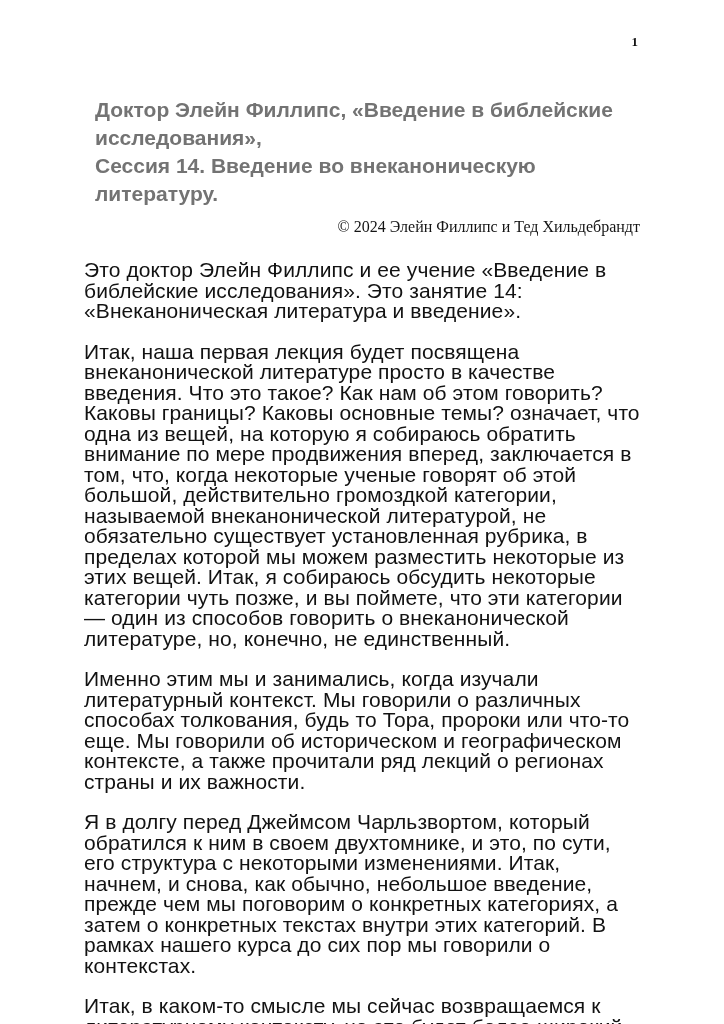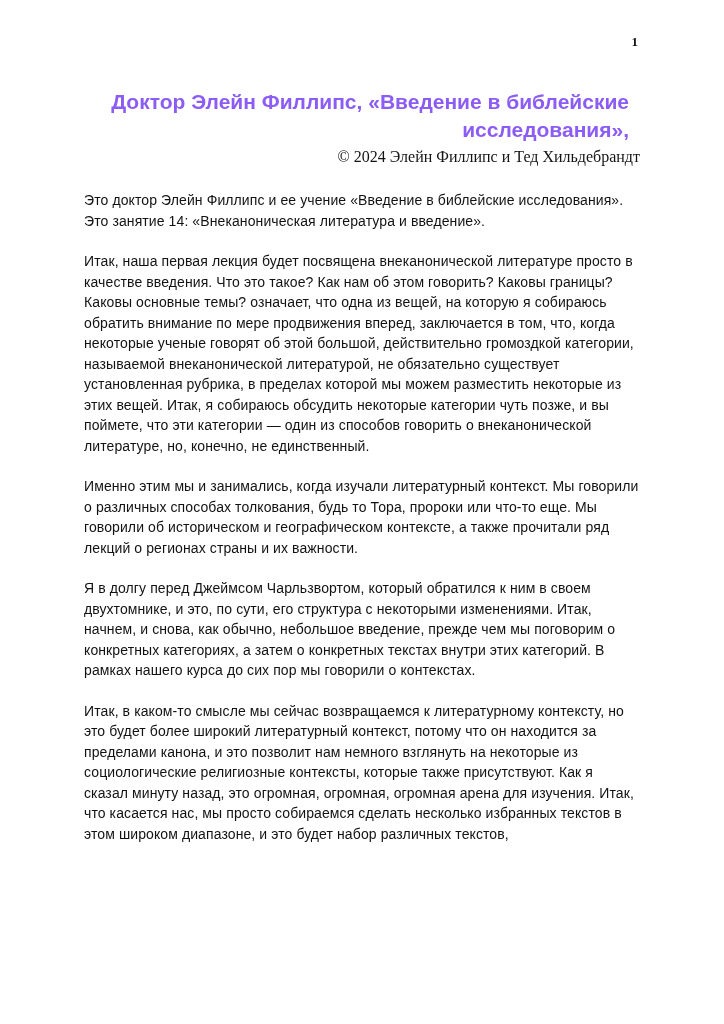--- a/index.html
+++ b/index.html
@@ -26,27 +26,27 @@
     top: 34px;
     right: 86px;
     font-family: "Liberation Serif", serif;
     font-weight: bold;
     font-size: 13px;
     color: #111111;
   }
 
   .doc-title {
     width: 534px;
-    margin: 0 auto;
-    text-align: right;
+    margin: 8px auto;
+    text-align: left;
     font-family: "Liberation Sans", sans-serif;
     font-weight: bold;
     font-size: 21px;
     line-height: 28px;
-    color: #8b5cf6;
+    color: #737373;
   }
 
   .doc-title .title-line {
     display: block;
   }
 
   .copyright {
     margin-top: 2px;
     text-align: right;
     font-family: "Liberation Serif", serif;
@@ -55,37 +55,38 @@
     color: #141414;
   }
 
   .doc-body {
     margin-top: 23px;
     width: 556px;
   }
 
   .doc-body p {
     font-family: "Liberation Sans", sans-serif;
-    font-size: 14px;
+    font-size: 21px;
     line-height: 20.5px;
     margin-bottom: 20px;
     text-align: left;
     color: #121212;
     letter-spacing: 0.1px;
   }
 </style>
 </head>
 <body>
 
 <div class="page">
 
   <div class="page-number">1</div>
 
   <h1 class="doc-title">
     <span class="title-line">Доктор Элейн Филлипс, «Введение в библейские исследования»,</span>
+    <span class="title-line">Сессия 14. Введение во внеканоническую литературу.</span>
   </h1>
 
   <div class="copyright">© 2024 Элейн Филлипс и Тед Хильдебрандт</div>
 
   <div class="doc-body">
     <p>Это доктор Элейн Филлипс и ее учение «Введение в библейские исследования». Это занятие 14: «Внеканоническая литература и введение».</p>
     <p>Итак, наша первая лекция будет посвящена внеканонической литературе просто в качестве введения. Что это такое? Как нам об этом говорить? Каковы границы? Каковы основные темы? означает, что одна из вещей, на которую я собираюсь обратить внимание по мере продвижения вперед, заключается в том, что, когда некоторые ученые говорят об этой большой, действительно громоздкой категории, называемой внеканонической литературой, не обязательно существует установленная рубрика, в пределах которой мы можем разместить некоторые из этих вещей. Итак, я собираюсь обсудить некоторые категории чуть позже, и вы поймете, что эти категории — один из способов говорить о внеканонической литературе, но, конечно, не единственный.</p>
     <p>Именно этим мы и занимались, когда изучали литературный контекст. Мы говорили о различных способах толкования, будь то Тора, пророки или что-то еще. Мы говорили об историческом и географическом контексте, а также прочитали ряд лекций о регионах страны и их важности.</p>
     <p>Я в долгу перед Джеймсом Чарльзвортом, который обратился к ним в своем двухтомнике, и это, по сути, его структура с некоторыми изменениями. Итак, начнем, и снова, как обычно, небольшое введение, прежде чем мы поговорим о конкретных категориях, а затем о конкретных текстах внутри этих категорий. В рамках нашего курса до сих пор мы говорили о контекстах.</p>
     <p>Итак, в каком-то смысле мы сейчас возвращаемся к литературному контексту, но это будет более широкий литературный контекст, потому что он находится за пределами канона, и это позволит нам немного взглянуть на некоторые из социологические религиозные контексты, которые также присутствуют. Как я сказал минуту назад, это огромная, огромная, огромная арена для изучения. Итак, что касается нас, мы просто собираемся сделать несколько избранных текстов в этом широком диапазоне, и это будет набор различных текстов,</p>

